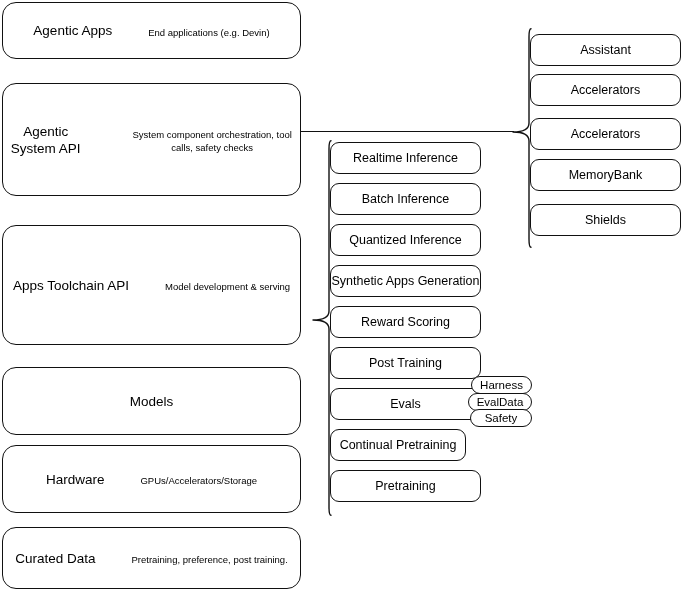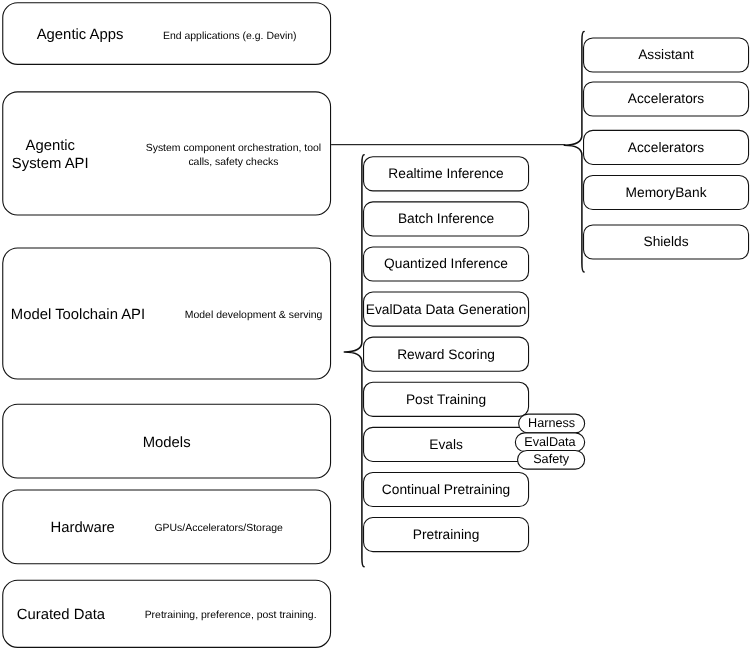--- a/index.html
+++ b/index.html
@@ -93,21 +93,21 @@
   <div id="left-column">
       <div class="layer-box" style="left: 2px; top: 2px; width: 299px; height: 57px;">
         <div class="layer-title">Agentic Apps</div>
         <div class="layer-sub">End applications (e.g. Devin)</div>
       </div>
       <div class="layer-box" style="left: 2px; top: 83px; width: 299px; height: 113px;">
         <div class="layer-title">Agentic System API</div>
         <div class="layer-sub">System component orchestration, tool calls, safety checks</div>
       </div>
       <div class="layer-box" style="left: 2px; top: 225px; width: 299px; height: 120px;">
-        <div class="layer-title">Model Toolchain API</div>
+        <div class="layer-title">Apps Toolchain API</div>
         <div class="layer-sub">Model development &amp; serving</div>
       </div>
       <div class="layer-box" style="left: 2px; top: 367px; width: 299px; height: 68px;">
         <div class="layer-title">Models</div>
       </div>
       <div class="layer-box" style="left: 2px; top: 445px; width: 299px; height: 68px;">
         <div class="layer-title">Hardware</div>
         <div class="layer-sub">GPUs/Accelerators/Storage</div>
       </div>
       <div class="layer-box" style="left: 2px; top: 527px; width: 299px; height: 62px;">
@@ -148,32 +148,32 @@
       <div class="pill-box" style="left: 330px; top: 142px; width: 151px; height: 32px;">
         <span>Realtime Inference</span>
       </div>
       <div class="pill-box" style="left: 330px; top: 183px; width: 151px; height: 32px;">
         <span>Batch Inference</span>
       </div>
       <div class="pill-box" style="left: 330px; top: 224px; width: 151px; height: 32px;">
         <span>Quantized Inference</span>
       </div>
       <div class="pill-box" style="left: 330px; top: 265px; width: 151px; height: 32px;">
-        <span>EvalData Data Generation</span>
+        <span>Synthetic Apps Generation</span>
       </div>
       <div class="pill-box" style="left: 330px; top: 306px; width: 151px; height: 32px;">
         <span>Reward Scoring</span>
       </div>
       <div class="pill-box" style="left: 330px; top: 347px; width: 151px; height: 32px;">
         <span>Post Training</span>
       </div>
       <div class="pill-box" style="left: 330px; top: 388px; width: 151px; height: 32px;">
         <span>Evals</span>
       </div>
-      <div class="pill-box" style="left: 330px; top: 429px; width: 151px; height: 32px;">
+      <div class="pill-box" style="left: 330px; top: 429px; width: 136px; height: 32px;">
         <span>Continual Pretraining</span>
       </div>
       <div class="pill-box" style="left: 330px; top: 470px; width: 151px; height: 32px;">
         <span>Pretraining</span>
       </div>
     </div>
 
   <div id="eval-tags">
       <div class="tag-pill" style="left: 471px; top: 376px; width: 61px; height: 18px; z-index: 5;">
         <span>Harness</span>

